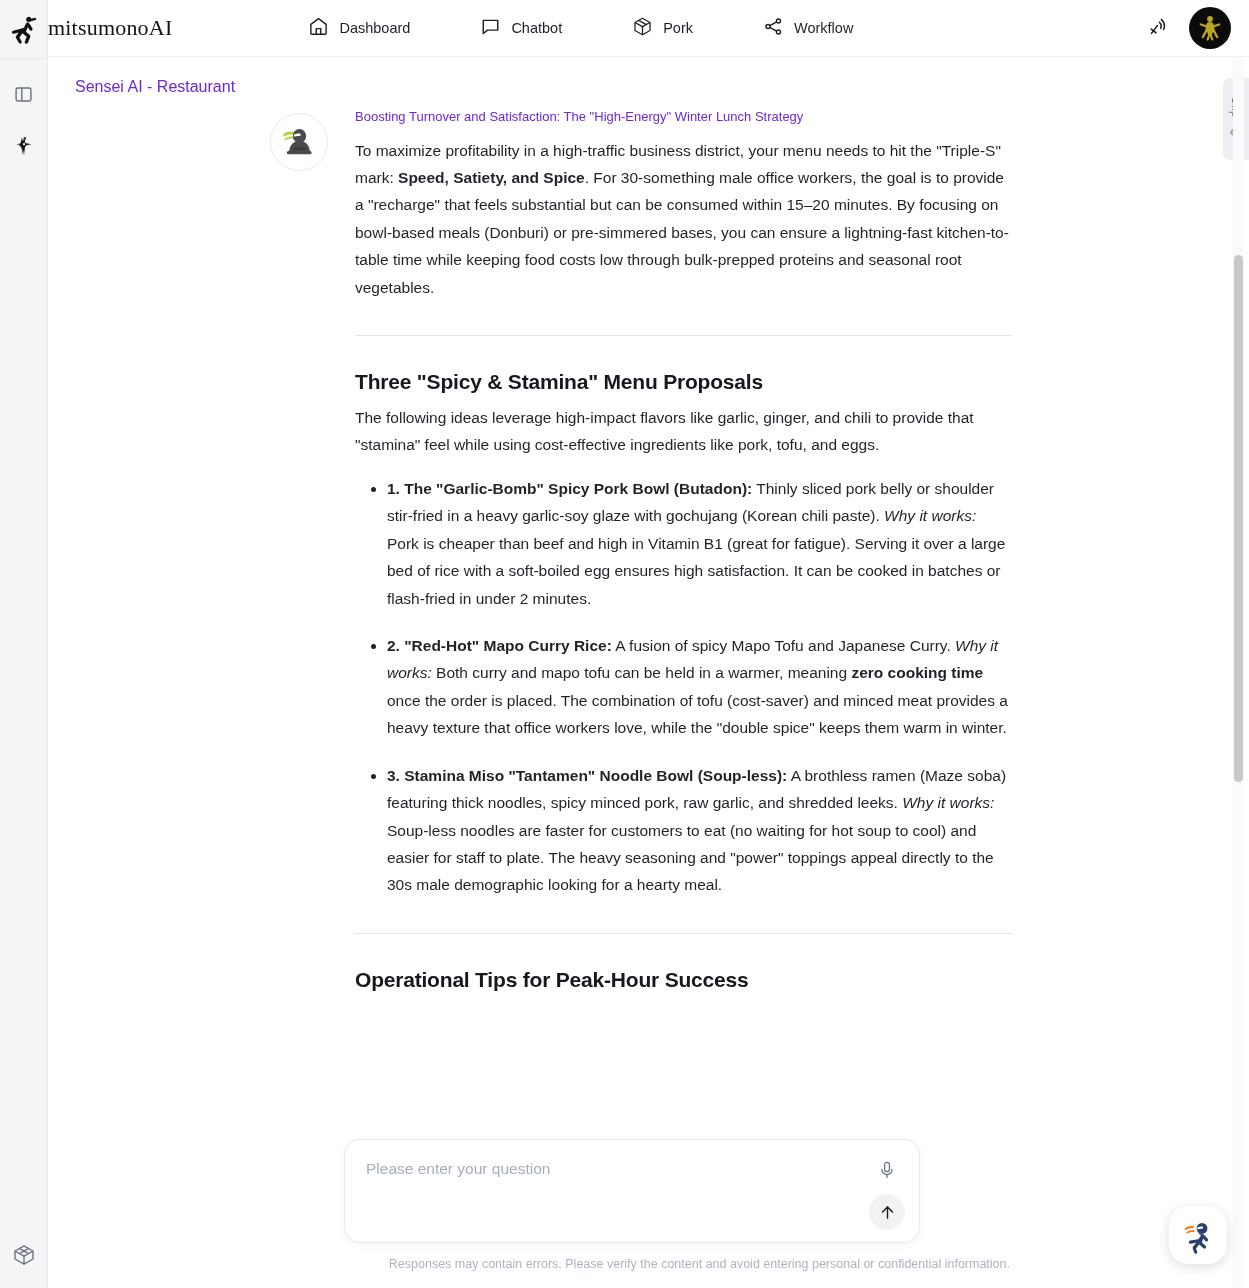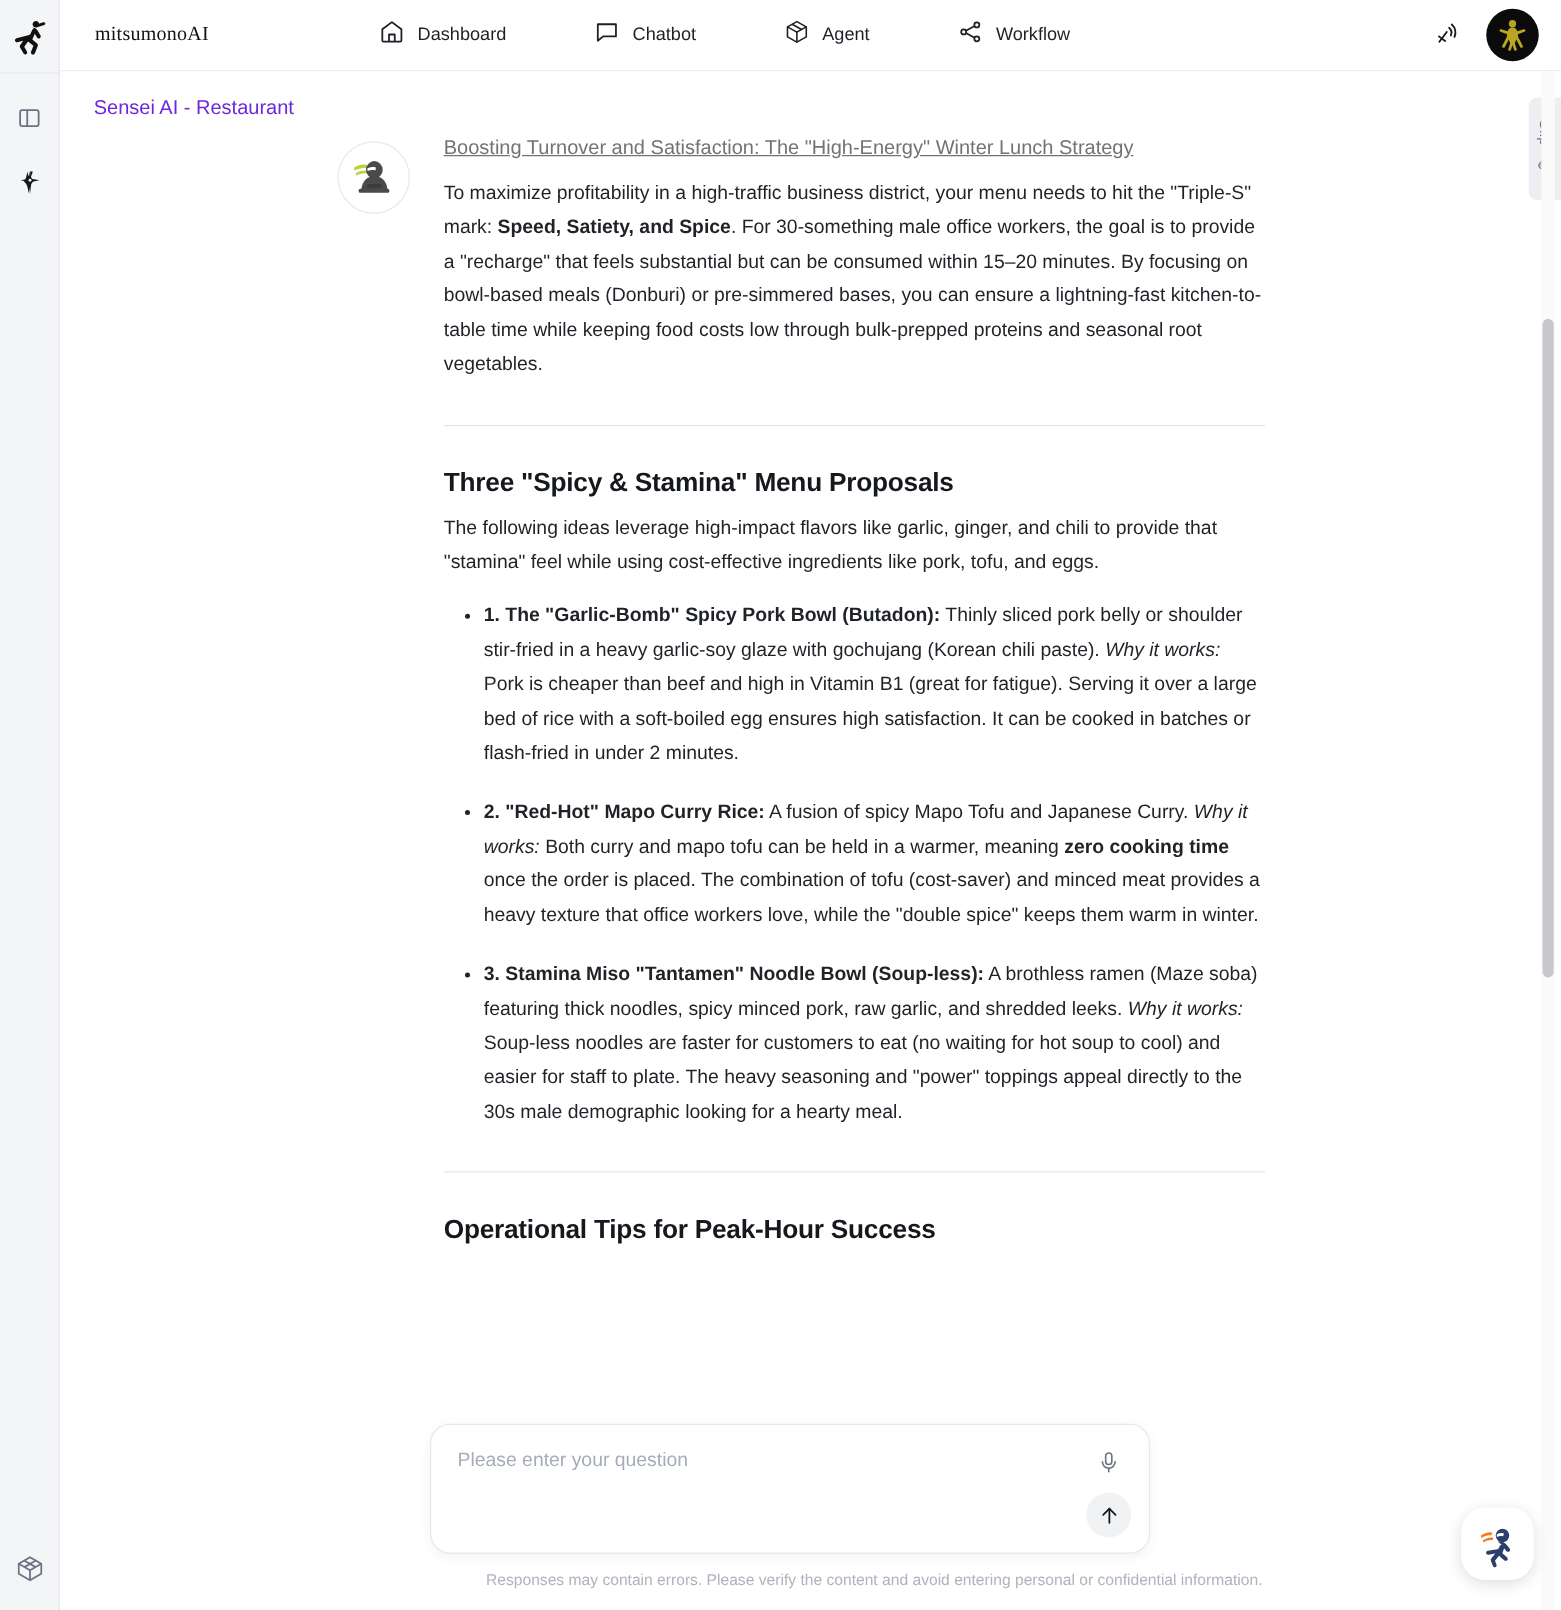--- a/index.html
+++ b/index.html
@@ -26,22 +26,22 @@
   .rail-spacer { flex: 1; }
   .rail-bottom { margin-bottom: 16px; }
 
   
   .topbar {
     position: absolute; left: 48px; top: 0; width: 1201px; height: 57px;
     background: #ffffff; border-bottom: 1px solid #eceef0;
     display: flex; align-items: center;
   }
   .brand {
-    margin-left: 28px; font-family: "Liberation Serif", serif;
-    font-size: 16px; color: #111318; letter-spacing: .2px; white-space: nowrap;
+    font-family: "Liberation Serif", serif;
+    font-size: 22px; color: #111318; letter-spacing: .2px; white-space: nowrap;
   }
   .navwrap { display: flex; align-items: center; gap: 70px; margin-left: 136px; justify-content: flex-end; }
   .navitem { display: flex; align-items: center; gap: 10px; cursor: pointer; }
   .navitem .lbl { font-size: 14.5px; color: #1d2026; white-space: nowrap; }
   .top-right { margin-left: auto; display: flex; align-items: center; gap: 16px; margin-right: 18px; }
   .avatar {
     width: 42px; height: 42px; border-radius: 50%;
     background: #0b0b0b; display: flex; align-items: center; justify-content: center;
     cursor: pointer; overflow: hidden;
   }
@@ -69,21 +69,21 @@
 
   .msg { position: absolute; left: 222px; top: 50px; width: 790px; display: flex; }
   .bot-avatar {
     width: 58px; height: 58px; border-radius: 50%;
     border: 1px solid #e7e9ec; background: #fff; flex: 0 0 58px;
     display: flex; align-items: center; justify-content: center;
     margin-top: 6px;
   }
   .bubble { margin-left: 27px; width: 657px; }
 
-  .bubble .lead { font-size: 16px; color: #737373; line-height: 1.5; text-decoration: underline; }
+  .bubble .lead { font-size: 13px; color: #6d28d9; line-height: 1.5; }
   .bubble p { font-size: 15.5px; color: #1f2328; line-height: 1.77; margin-top: 10px; }
   .bubble h3 {
     font-size: 21px; font-weight: 700; color: #15181d;
     letter-spacing: -.2px; margin-top: 34px;
   }
   .bubble hr { border: 0; border-top: 1px solid #e3e5e8; margin: 34px 0 0 0; }
   .bubble ul { margin-top: 16px; padding-left: 32px; list-style: disc; }
   .bubble li { font-size: 15.5px; color: #1f2328; line-height: 1.77; margin-bottom: 20px; }
   .bubble li::marker { color: #1f2328; }
   .bubble b { font-weight: 700; }
@@ -201,21 +201,21 @@
 
     <div class="navitem">
       <span>
         <svg width="21" height="21" viewBox="0 0 24 24" fill="none" stroke="#1d2026" stroke-width="1.45" stroke-linejoin="round">
           <path d="M12 2.6 20.6 7.4v9.2L12 21.4 3.4 16.6V7.4z"></path>
           <path d="M3.4 7.4 12 12.2l8.6-4.8"></path>
           <path d="M12 12.2v9.2"></path>
           <path d="M7.7 5 16.3 9.8"></path>
         </svg>
       </span>
-      <span class="lbl">Agent</span>
+      <span class="lbl">Pork</span>
     </div>
 
     <div class="navitem">
       <span>
         <svg width="21" height="21" viewBox="0 0 22 22" fill="none" stroke="#1d2026" stroke-width="1.5">
           <circle cx="16.2" cy="5.2" r="2.1"></circle>
           <circle cx="16.2" cy="16.8" r="2.1"></circle>
           <circle cx="5.2" cy="11" r="2.1"></circle>
           <line x1="7.1" y1="10.1" x2="14.3" y2="6.1"></line>
           <line x1="7.1" y1="11.9" x2="14.3" y2="15.9"></line>

